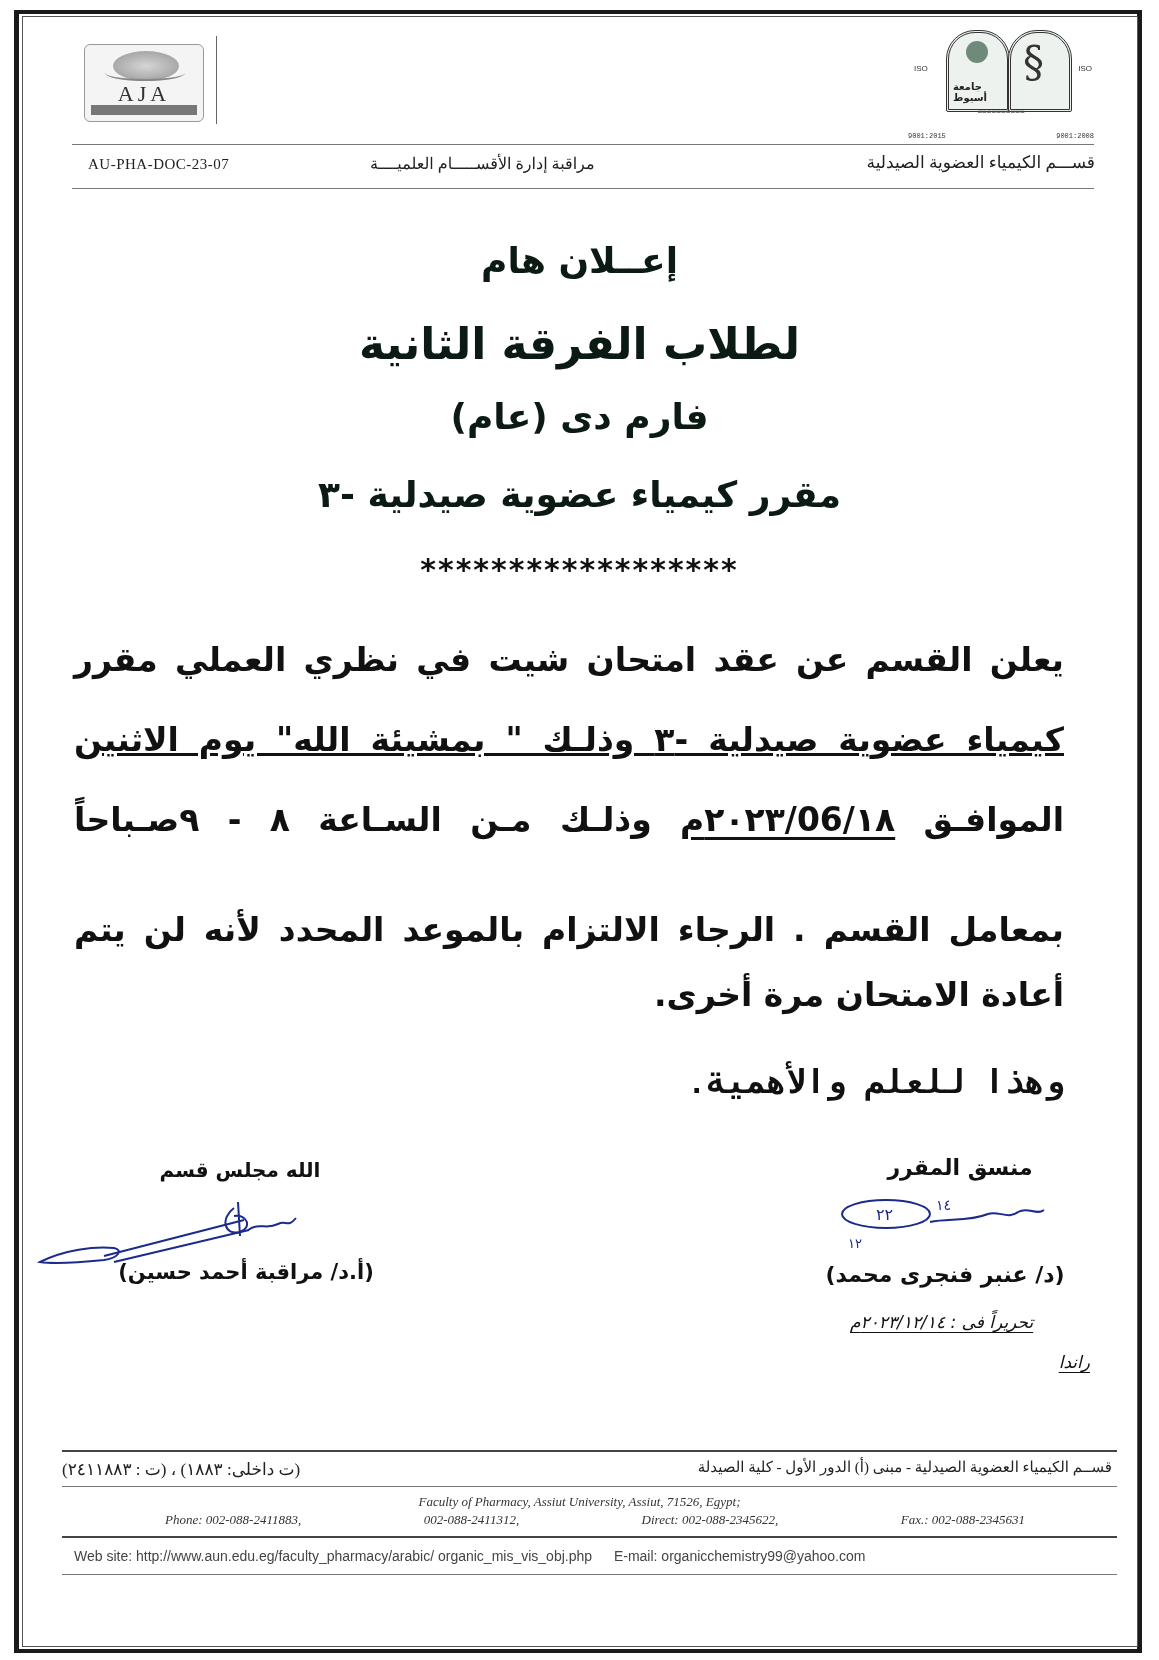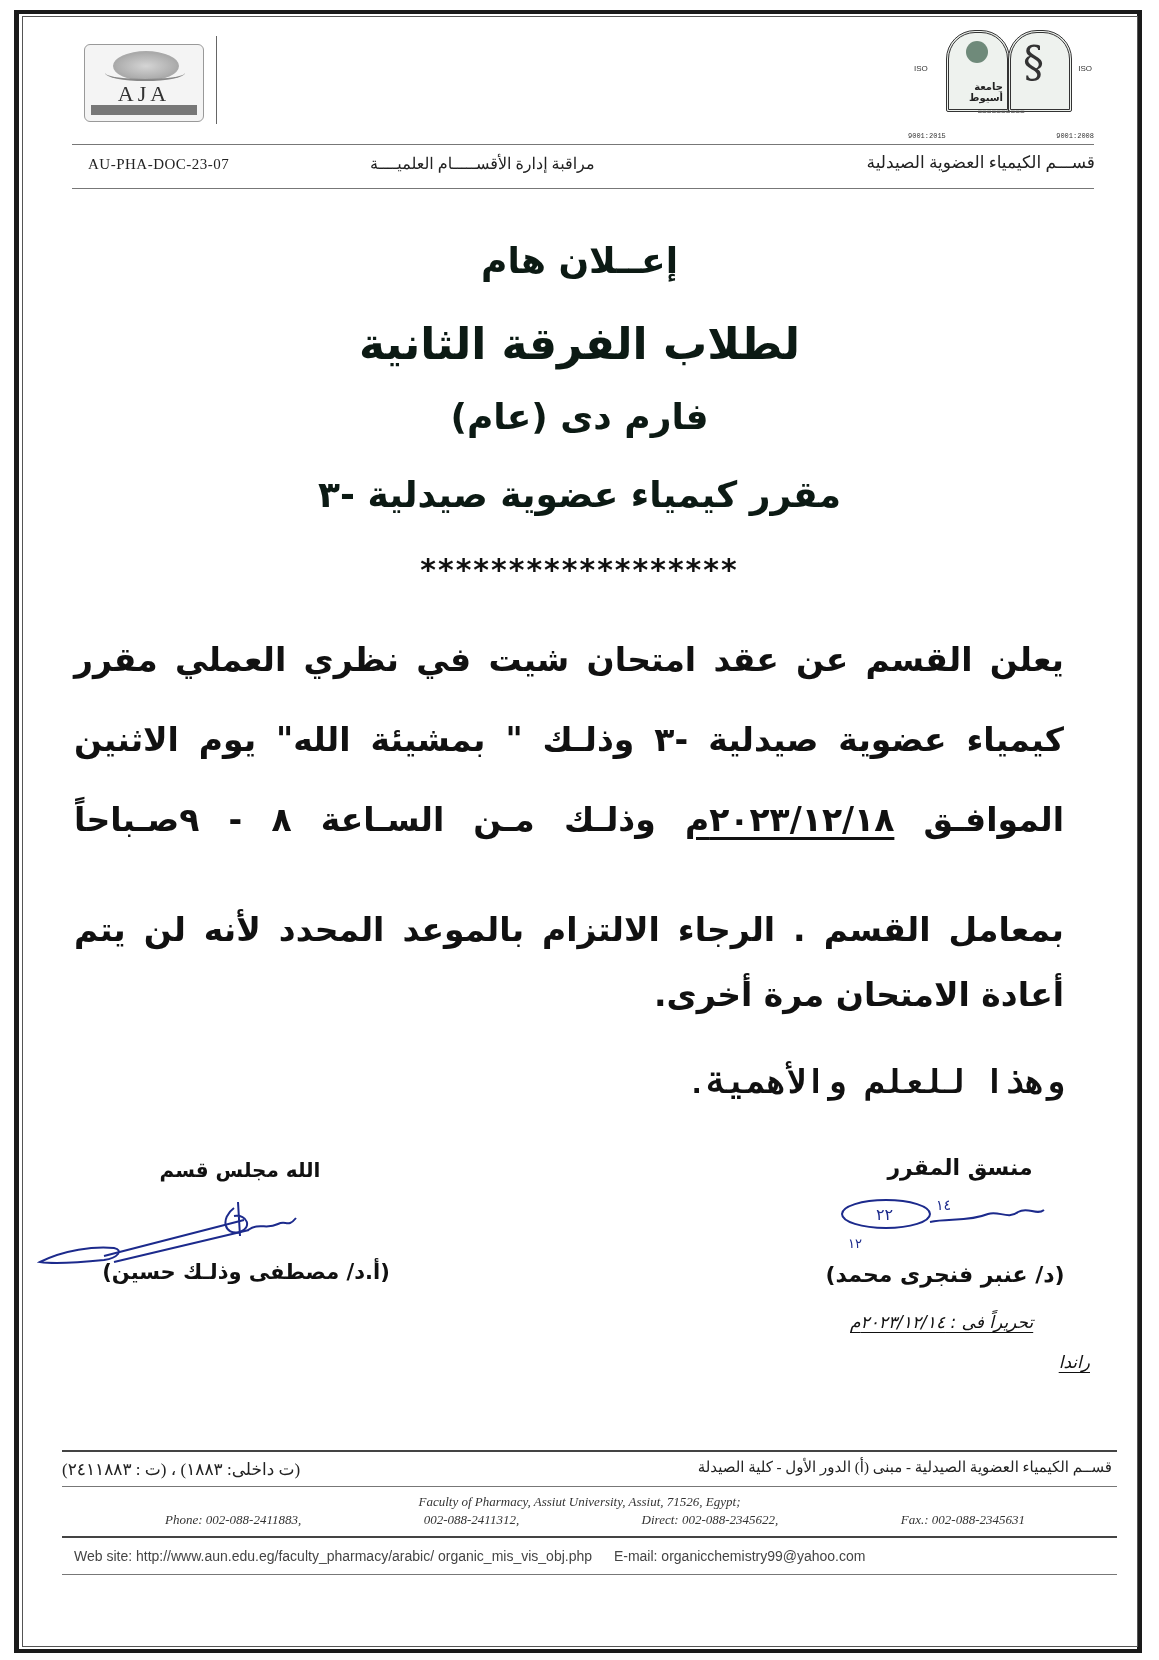--- a/index.html
+++ b/index.html
@@ -12,21 +12,21 @@
   .logo-left .globe { position: absolute; left: 28px; top: 6px; width: 62px; height: 26px; border-radius: 50%; border: 2px solid #aaa; background: radial-gradient(ellipse at center, #d5d5d5, #9a9a9a); }
   .logo-left .ring { position: absolute; left: 20px; top: 20px; width: 80px; height: 14px; border-bottom: 2px solid #888; border-radius: 50%; }
   .logo-left .aja { position: absolute; left: 0; right: 0; top: 36px; text-align: center; font-family: "Liberation Serif", serif; font-size: 22px; letter-spacing: 4px; color: #333; }
   .logo-left .bar { position: absolute; left: 6px; right: 6px; top: 60px; height: 10px; background: #777; color: #ddd; font-size: 7px; line-height: 10px; text-align: center; letter-spacing: 1px; }
 
   .logo-right { position: absolute; left: 908px; top: 26px; width: 186px; height: 114px; }
   .logo-right .arch { position: absolute; top: 4px; width: 58px; height: 76px; border: 3px double #333; border-radius: 29px 29px 2px 2px; background: #eef2ee; }
   .logo-right .arch1 { left: 38px; }
   .logo-right .arch2 { left: 100px; }
   .logo-right .sun { position: absolute; left: 17px; top: 8px; width: 22px; height: 22px; border-radius: 50%; background: #6f8a7a; }
-  .logo-right .uni { position: absolute; left: 4px; right: 4px; bottom: 6px; font-size: 10px; text-align: right; color: #222; font-weight: bold; line-height: 11px; }
+  .logo-right .uni { position: absolute; left: 4px; right: 4px; bottom: 6px; font-size: 10px; text-align: left; color: #222; font-weight: bold; line-height: 11px; }
   .logo-right .snake { position: absolute; left: 12px; top: 4px; font-family: "DejaVu Serif", serif; font-size: 42px; color: #333; }
   .logo-right .iso { position: absolute; top: 38px; font-size: 8px; font-family: "Liberation Sans", sans-serif; color: #333; }
   .logo-right .iso.l { left: 6px; }
   .logo-right .iso.r { right: 2px; }
   .logo-right .caption { position: absolute; left: 0; right: 0; top: 82px; text-align: center; font-size: 5px; color: #444; line-height: 6px; }
   .logo-right .isos { position: absolute; left: 0; right: 0; bottom: 0; font-size: 7px; color: #333; display: flex; justify-content: space-between; font-family: "Liberation Mono", monospace; }
 
   .hr { position: absolute; height: 0; border-top: 1px solid #777; }
   .hdr-row { position: absolute; top: 152px; left: 70px; width: 1025px; height: 30px; font-size: 15px; }
   .doc-code { position: absolute; left: 18px; top: 4px; font-family: "Liberation Serif", serif; font-size: 15px; letter-spacing: 0.5px; color: #222; }
@@ -36,21 +36,21 @@
   .title { position: absolute; left: 0; width: 1159px; text-align: center; direction: rtl; font-family: "DejaVu Sans", sans-serif; font-weight: bold; color: #0c1a14; }
   .t1 { top: 240px; font-size: 36px; }
   .t2 { top: 318px; font-size: 44px; }
   .t3 { top: 396px; font-size: 36px; }
   .t4 { top: 474px; font-size: 36px; }
   .stars { position: absolute; left: 0; width: 1159px; top: 552px; text-align: center; font-family: "DejaVu Sans", sans-serif; font-weight: bold; font-size: 30px; letter-spacing: 2px; color: #111; }
 
   .body-text { position: absolute; right: 95px; width: 990px; direction: rtl; font-family: "DejaVu Sans", sans-serif; font-weight: bold; font-size: 33px; color: #111; }
   .justify { text-align: justify; text-align-last: justify; }
   .l1 { top: 640px; }
-  .l2 { top: 720px; }
+  .l2 { top: 720px; text-decoration: underline; }
   .l3 { top: 800px; }
   .l4 { top: 890px; margin-top: 20px; }
   .l5 { top: 975px; text-align: right; }
   .l6 { top: 1062px; text-align: right; font-family: Liberation Mono, monospace; }
   .u { text-decoration: underline; text-underline-offset: 6px; }
 
   .sig-left-title { position: absolute; left: 130px; top: 1158px; width: 220px; text-align: center; direction: rtl; font-weight: bold; font-size: 20px; }
   .sig-left-name { position: absolute; left: 96px; top: 1260px; width: 300px; text-align: center; direction: rtl; font-weight: bold; font-size: 21px; }
   .sig-right-title { position: absolute; left: 870px; top: 1155px; width: 180px; text-align: center; direction: rtl; font-weight: bold; font-size: 22px; }
   .sig-right-name { position: absolute; left: 800px; top: 1262px; width: 290px; text-align: center; direction: rtl; font-weight: bold; font-size: 22px; }
@@ -107,32 +107,32 @@
 <div class="hr" style="left:72px; top:188px; width:1022px;"></div>
 
 <div class="title t1">إعــلان هام</div>
 <div class="title t2">لطلاب الفرقة الثانية</div>
 <div class="title t3">فارم دى (عام)</div>
 <div class="title t4">مقرر كيمياء عضوية صيدلية -٣</div>
 <div class="stars">******************</div>
 
 <div class="body-text justify l1">يعلن القسم عن  عقد امتحان شيت في نظري العملي مقرر</div>
 <div class="body-text justify l2">كيمياء عضوية صيدلية -٣ وذلـك " بمشيئة الله"  يوم الاثنين</div>
-<div class="body-text justify l3"><span>الموافـق</span> <span class="u">٢٠٢٣/١٢/١٨م</span><span>  وذلـك مـن السـاعة ٨ -  ٩صـباحاً</span></div>
+<div class="body-text justify l3"><span>الموافـق</span> <span class="u">٢٠٢٣/06/١٨م</span><span>  وذلـك مـن السـاعة ٨ -  ٩صـباحاً</span></div>
 <div class="body-text justify l4">بمعامل القسم . الرجاء الالتزام بالموعد المحدد لأنه لن يتم</div>
 <div class="body-text l5">أعادة الامتحان مرة  أخرى.</div>
 <div class="body-text l6">وهذا للعلم والأهمية.</div>
 
 <div class="sig-left-title">الله مجلس قسم</div>
 <svg class="sig" style="left:34px; top:1200px;" width="280" height="70" viewBox="0 0 280 70">
   <path d="M6 62 C 30 50, 60 46, 80 48 C 90 50, 84 58, 70 60 C 50 62, 20 64, 6 62 Z" fill="none" stroke="#1c2a8c" stroke-width="2"></path>
   <path d="M70 56 L 210 20 M 80 62 L 215 30" fill="none" stroke="#1c2a8c" stroke-width="2"></path>
   <path d="M200 8 C 186 18, 190 36, 206 32 C 218 28, 214 14, 200 16 M 204 2 L 206 36 M 214 30 C 226 22, 232 30, 244 24 C 252 20, 254 28, 262 18" fill="none" stroke="#1c2a8c" stroke-width="2"></path>
 </svg>
-<div class="sig-left-name">(أ.د/ مصطفى وذلـك حسين)</div>
+<div class="sig-left-name">(أ.د/ مراقبة أحمد حسين)</div>
 
 <div class="sig-right-title">منسق المقرر</div>
 <svg class="sig" style="left:838px; top:1192px;" width="210" height="62" viewBox="0 0 210 62">
   <ellipse cx="48" cy="22" rx="44" ry="14" fill="none" stroke="#1c2a8c" stroke-width="2"></ellipse>
   <text x="38" y="28" font-size="16" fill="#1c2a8c" font-family="DejaVu Sans, sans-serif">٢٢</text>
   <text x="98" y="18" font-size="14" fill="#1c2a8c" font-family="DejaVu Sans, sans-serif">١٤</text>
   <path d="M92 30 C 110 26, 130 30, 150 22 C 160 18, 170 28, 180 20 C 190 14, 198 24, 206 18" fill="none" stroke="#1c2a8c" stroke-width="2"></path>
   <text x="10" y="56" font-size="13" fill="#1c2a8c" font-family="DejaVu Sans, sans-serif">١٢</text>
 </svg>
 <div class="sig-right-name">(د/ عنبر فنجرى محمد)</div>

